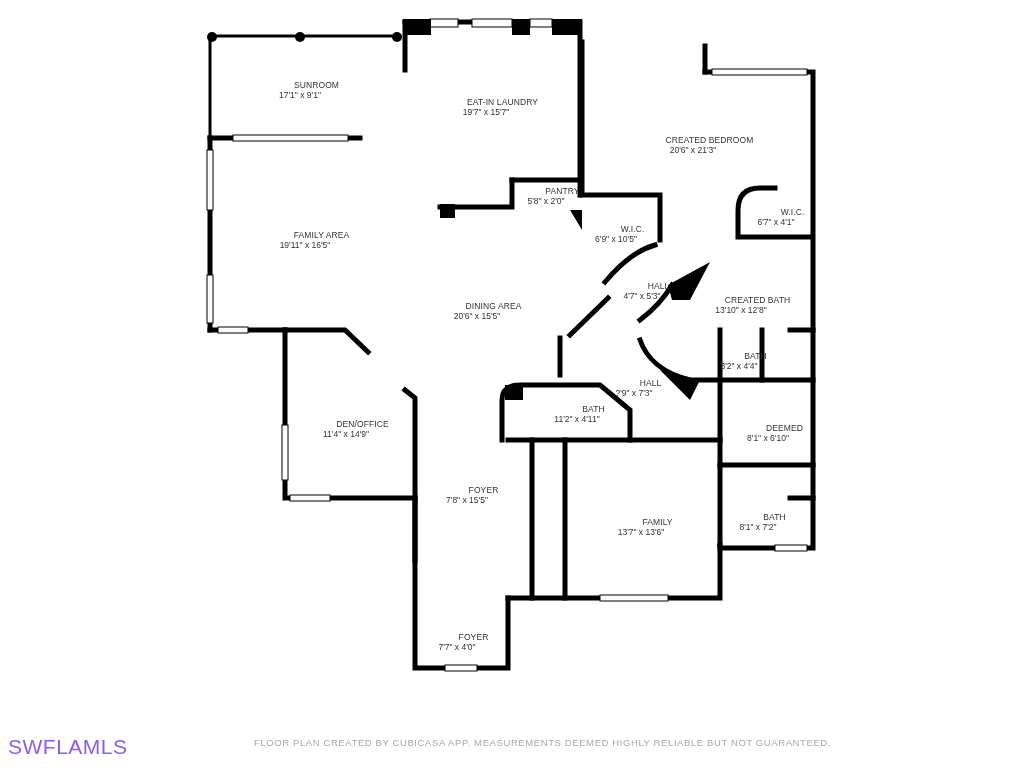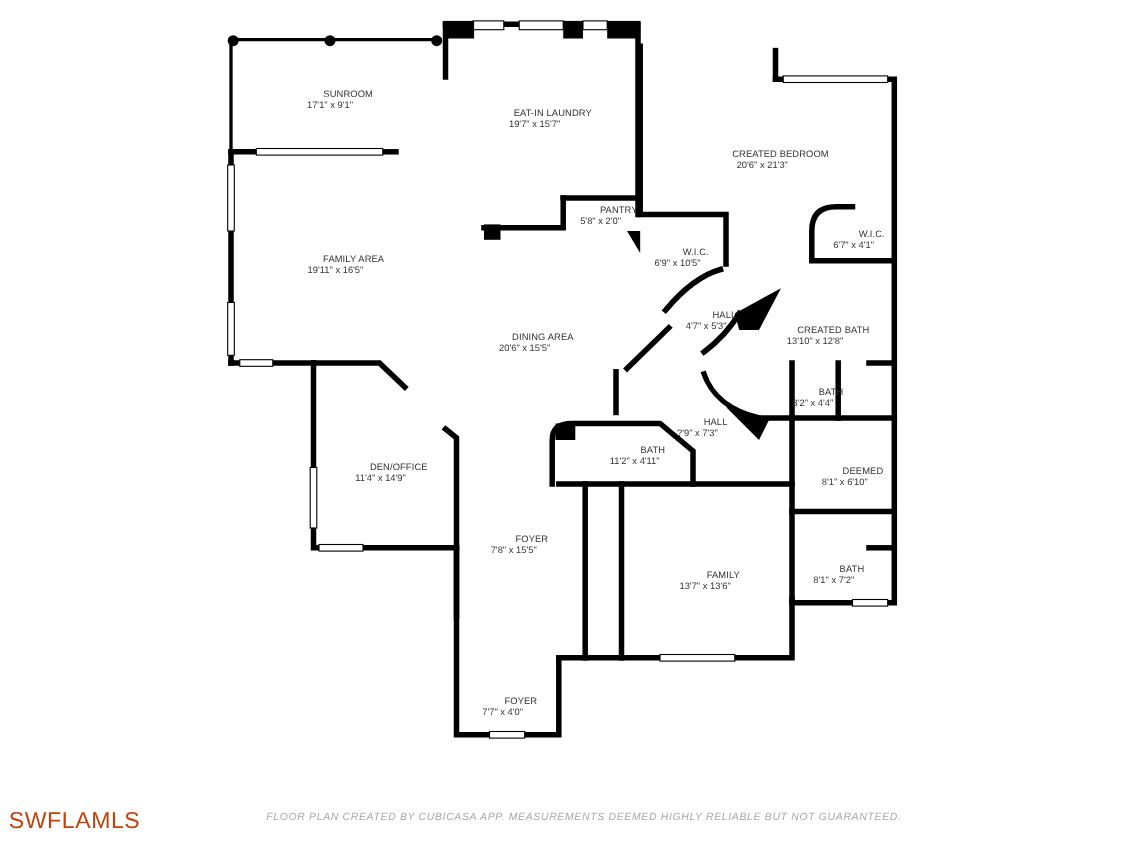--- a/index.html
+++ b/index.html
@@ -1,22 +1,22 @@
 <!DOCTYPE html>
 <html><head>
 <meta charset="utf-8">
 <style>
   html, body { margin:0; padding:0; background:#ffffff; }
   body { width:1024px; height:768px; position:relative; overflow:hidden; font-family:"Liberation Sans", sans-serif; }
   #plan { position:absolute; left:0; top:0; width:1024px; height:768px; }
   .label { position:absolute; text-align:center; color:#333; font-size:8.5px; line-height:10px; transform:translateX(-50%); white-space:nowrap; }
   .label .name { display:block; letter-spacing:0.1px;padding-left:33px; }
   .label .dim { display:block; }
-  .brand { position:absolute; left:8px; top:735px; font-size:21px; color:#c2410c; letter-spacing:0.5px; }
-  .disclaimer { position:absolute; left:242px; top:737px; font-size:9.5px; color:#a8a8a8; letter-spacing:0.6px;font-style:italic; }
+  .brand { position:absolute; left:8px; top:735px; font-size:21px; color:#8b5cf6; letter-spacing:0.5px; }
+  .disclaimer { position:absolute; left:254px; top:737px; font-size:9.5px; color:#a8a8a8; letter-spacing:0.6px; }
 </style>
 </head>
 <body>
 
 <svg id="plan" viewBox="0 0 1024 768" xmlns="http://www.w3.org/2000/svg">
   <g fill="none" stroke="#000" stroke-width="5" stroke-linecap="square">
 
     <polyline points="210,36 400,36" stroke-width="3"></polyline>
     <polyline points="210,36 210,138" stroke-width="3"></polyline>
     <polyline points="210,138 235,138"></polyline>

